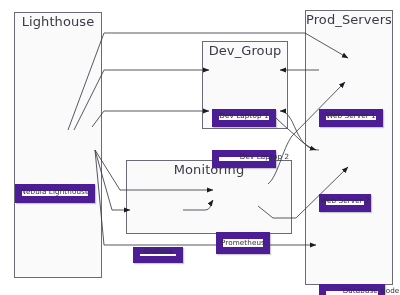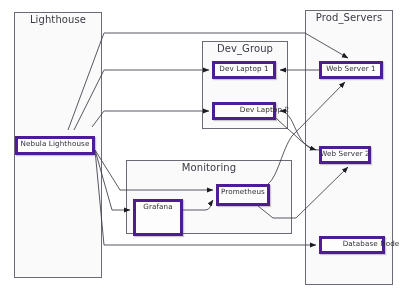--- a/index.html
+++ b/index.html
@@ -27,36 +27,37 @@
   .cluster-box {
     position: absolute;
     background: #fafafb;
     border: 1px solid #6b6b78;
     box-sizing: border-box;
     z-index: 1;
   }
   .cluster-label {
     position: absolute;
     z-index: 8;
-    font-size: 10px;
+    font-size: 13px;
     color: #3a3a44;
     white-space: nowrap;
     text-align: center;
     letter-spacing: .1px;
   }
   .node-box {
     position: absolute;
     background: #fdfdfe;
-    border: 3px solid #4c1d95;
+    border: 7px solid #4c1d95;
     box-sizing: border-box;
     z-index: 7;
     display: flex;
-    align-items: flex-start;
+    align-items: flex-end;
     justify-content: center;
     box-shadow: 1.2px 1.2px 0 rgba(90,90,100,.30);
+    margin-top: 48px;
   }
   .node-label {
     font-size: 7.2px;
     color: #2e2e36;
     white-space: nowrap;
     letter-spacing: .1px;
   }
 </style>
 </head>
 <body>
@@ -126,21 +127,21 @@
   </div>
 
   <div class="node-box" style="left:319px; top:146px; width:52px; height:18px;">
     <span class="node-label">Web Server 2</span>
   </div>
 
   <div class="node-box" style="left:319px; top:236px; width:66px; height:18px;padding-left:38px;">
     <span class="node-label">Database Node</span>
   </div>
 
-  <div class="node-box" style="left:133px; top:199px; width:50px; height:37px;">
+  <div class="node-box" style="left:133px; top:199px; width:50px; height:16px;">
     <span class="node-label">Grafana</span>
   </div>
 
   <div class="node-box" style="left:216px; top:184px; width:54px; height:22px;">
     <span class="node-label">Prometheus</span>
   </div>
 
 </div>
 
 </body></html>

